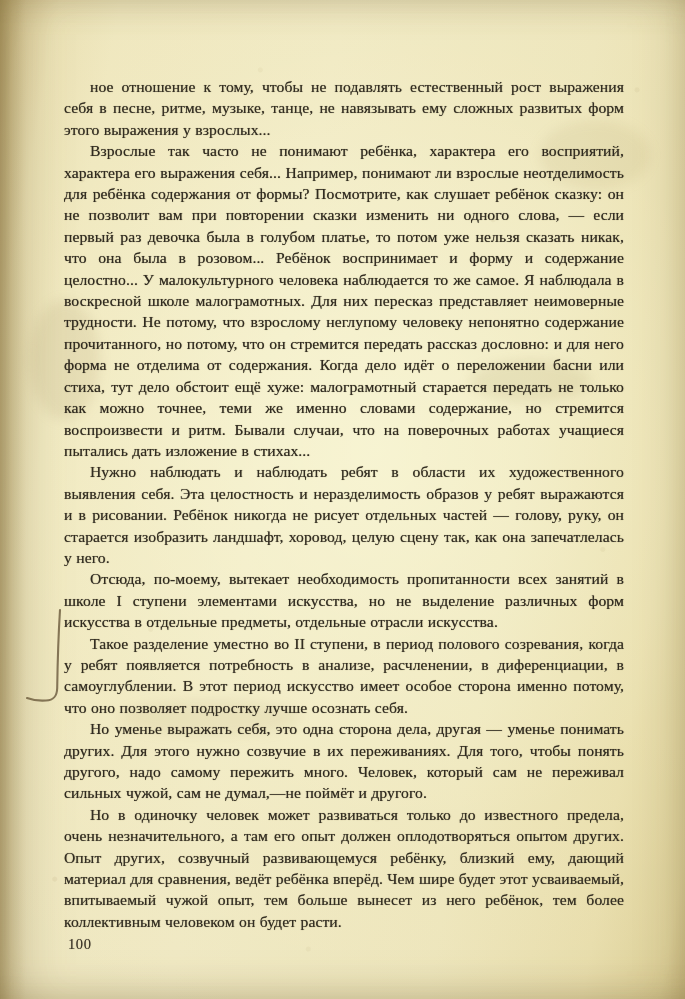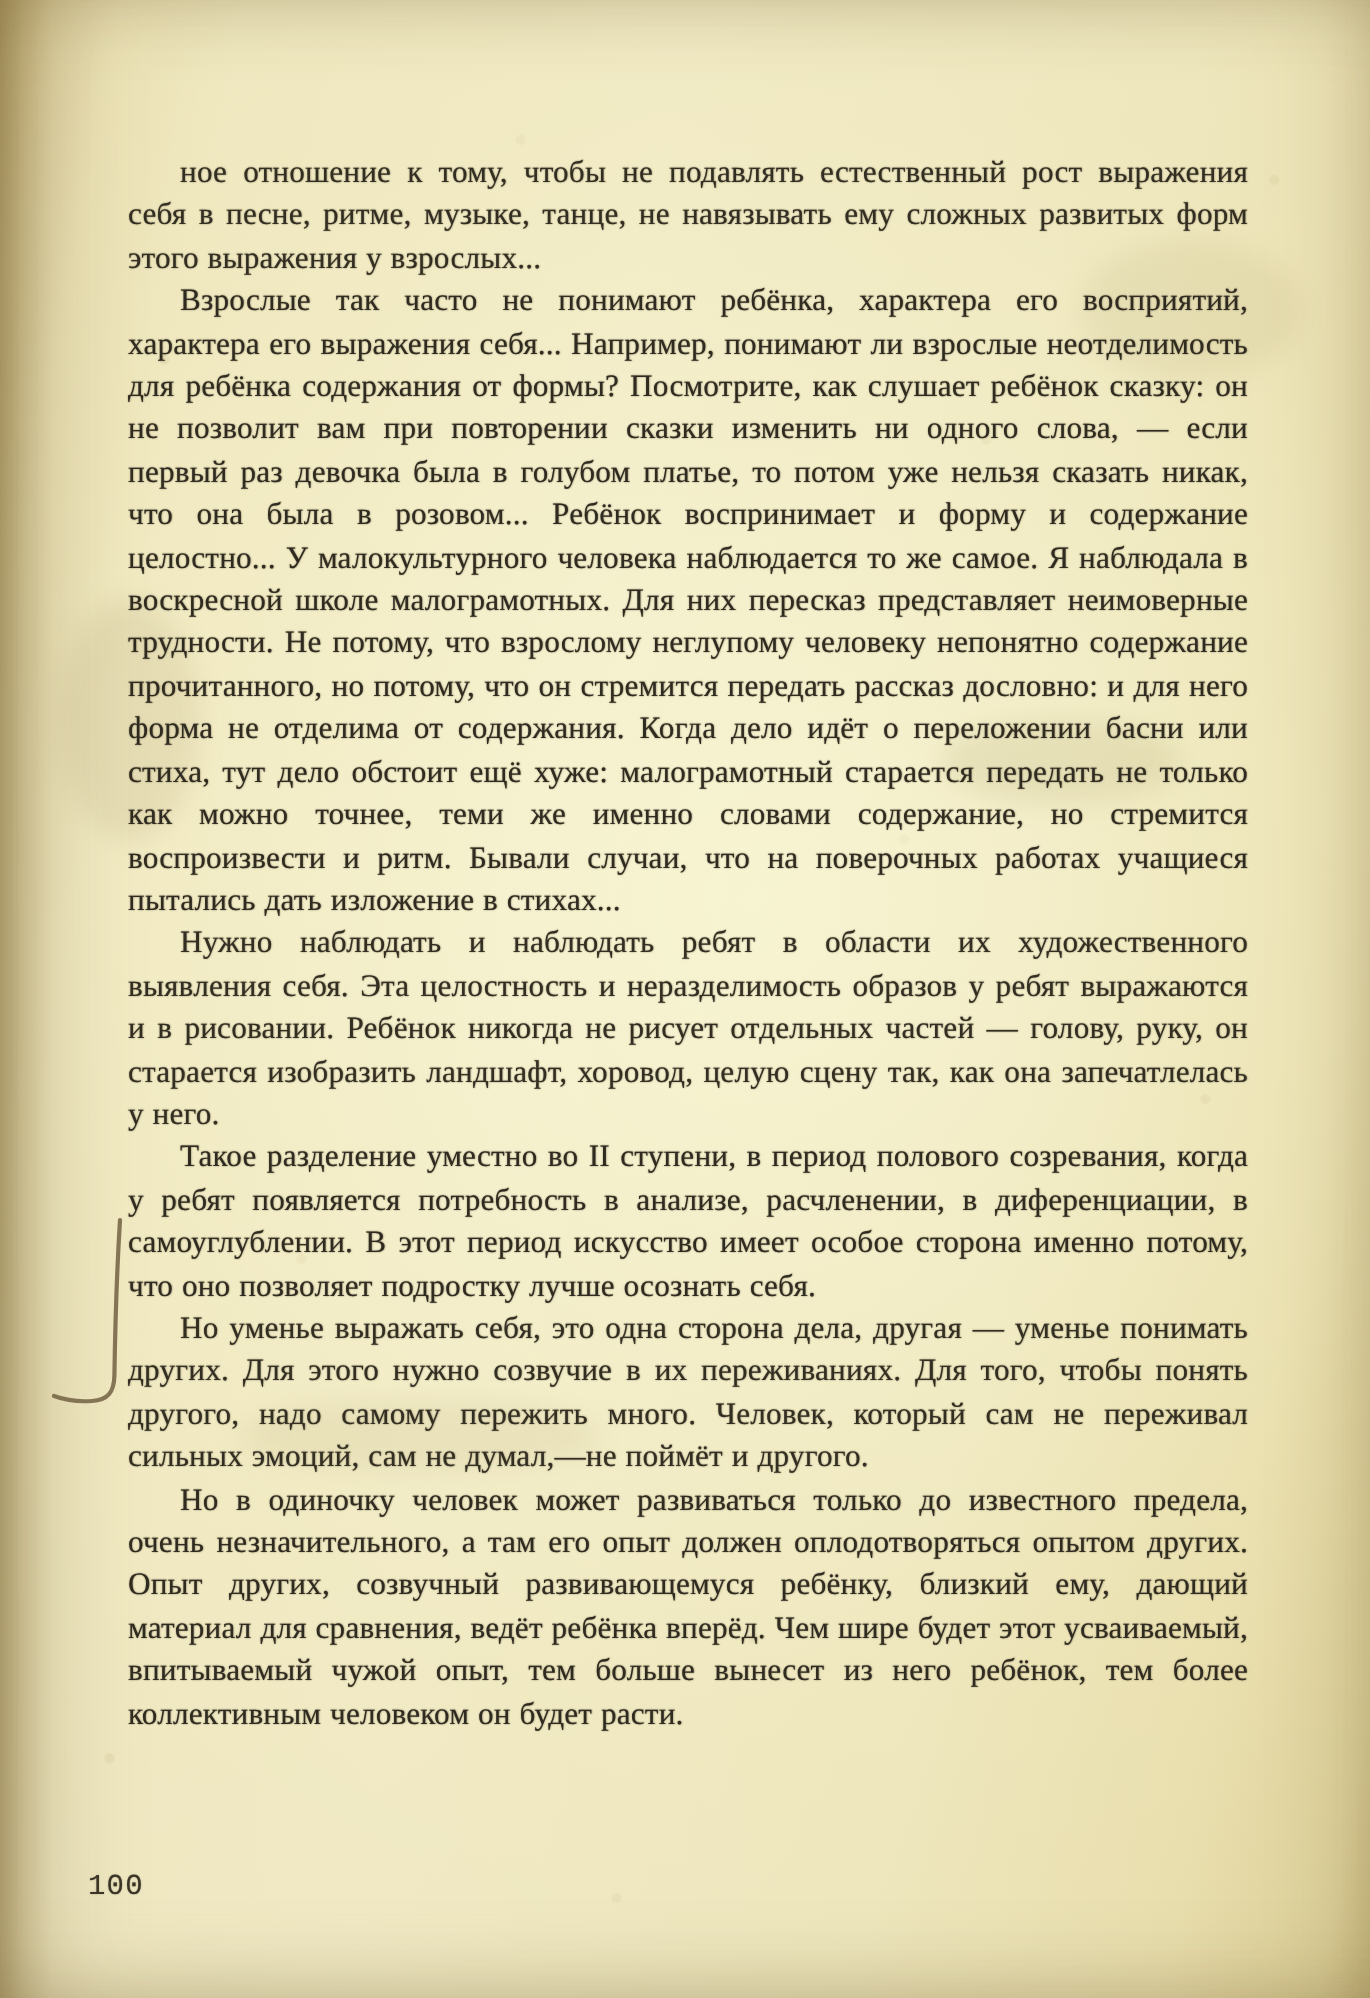--- a/index.html
+++ b/index.html
@@ -71,27 +71,26 @@
     
     text-shadow: 0 0 0.7px rgba(50,44,32,0.55), 0.3px 0.2px 0.8px rgba(90,78,50,0.30);
   }
   p.para.last { text-align-last: left; font-family: Liberation Serif, serif; }
   
   p.para:nth-child(odd)  { color: #332e22; }
   p.para:nth-child(even) { color: #302b20; }
 
   #page-number {
     position: absolute;
-    left: 44px;
+    left: 68px;
     top: 936px;
     font-size: 14.5px;
     color: #3b3528;
     letter-spacing: 0.6px;
     text-shadow: 0 0 0.7px rgba(55,48,34,0.5);
-    font-family: Liberation Mono, monospace;
   }
   #margin-mark {
     position: absolute;
     left: 24px;
     top: 604px;
     width: 56px;
     height: 108px;
     pointer-events: none;
   }
   #margin-mark svg { display: block; overflow: visible; }
@@ -115,22 +114,23 @@
   <div id="grain"></div>
   <div class="smudge s1"></div>
   <div class="smudge s2"></div>
   <div class="smudge s3"></div>
   <div class="smudge s4"></div>
 
   <div id="text-block">
     <p class="para">ное отношение к тому, чтобы не подавлять естественный рост выражения себя в песне, ритме, музыке, танце, не навязывать ему сложных развитых форм этого выражения у взрослых...</p>
     <p class="para">Взрослые так часто не понимают ребёнка, характера его восприятий, характера его выражения себя... Например, понимают ли взрослые неотделимость для ребёнка содержания от формы? Посмотрите, как слушает ребёнок сказку: он не позволит вам при повторении сказки изменить ни одного слова, — если первый раз девочка была в голубом платье, то потом уже нельзя сказать никак, что она была в розовом... Ребёнок воспринимает и форму и содержание целостно... У малокультурного человека наблюдается то же самое. Я наблюдала в воскресной школе малограмотных. Для них пересказ представляет неимоверные трудности. Не потому, что взрослому неглупому человеку непонятно содержание прочитанного, но потому, что он стремится передать рассказ дословно: и для него форма не отделима от содержания. Когда дело идёт о переложении басни или стиха, тут дело обстоит ещё хуже: малограмотный старается передать не только как можно точнее, теми же именно словами содержание, но стремится воспроизвести и ритм. Бывали случаи, что на поверочных работах учащиеся пытались дать изложение в стихах...</p>
     <p class="para">Нужно наблюдать и наблюдать ребят в области их художественного выявления себя. Эта целостность и неразделимость образов у ребят выражаются и в рисовании. Ребёнок никогда не рисует отдельных частей — голову, руку, он старается изобразить ландшафт, хоровод, целую сцену так, как она запечатлелась у него.</p>
+    <p class="para">Отсюда, по-моему, вытекает необходимость пропитанности всех занятий в школе I ступени элементами искусства, но не выделение различных форм искусства в отдельные предметы, отдельные отрасли искусства.</p>
     <p class="para">Такое разделение уместно во II ступени, в период полового созревания, когда у ребят появляется потребность в анализе, расчленении, в диференциации, в самоуглублении. В этот период искусство имеет особое сторона именно потому, что оно позволяет подростку лучше осознать себя.</p>
-    <p class="para">Но уменье выражать себя, это одна сторона дела, другая — уменье понимать других. Для этого нужно созвучие в их переживаниях. Для того, чтобы понять другого, надо самому пережить много. Человек, который сам не переживал сильных эмоций, сам не думал,—не поймёт и другого.</p>
+    <p class="para">Но уменье выражать себя, это одна сторона дела, другая — уменье понимать других. Для этого нужно созвучие в их переживаниях. Для того, чтобы понять другого, надо самому пережить много. Человек, который сам не переживал сильных чужой, сам не думал,—не поймёт и другого.</p>
     <p class="para last">Но в одиночку человек может развиваться только до известного предела, очень незначительного, а там его опыт должен оплодотворяться опытом других. Опыт других, созвучный развивающемуся ребёнку, близкий ему, дающий материал для сравнения, ведёт ребёнка вперёд. Чем шире будет этот усваиваемый, впитываемый чужой опыт, тем больше вынесет из него ребёнок, тем более коллективным человеком он будет расти.</p>
   </div>
 
   <div id="margin-mark">
     <svg width="56" height="108" viewBox="0 0 56 108" fill="none">
       <path d="M36 6 C34.5 30, 33.6 58, 33.2 84 C33.0 92, 30 96, 22 96.5 C15 97, 9 96.2, 3 94" stroke="#5c4a2e" stroke-width="2.1" stroke-linecap="round" stroke-linejoin="round" opacity="0.72"></path>
     </svg>
   </div>
 
   <div id="page-number">100</div>

